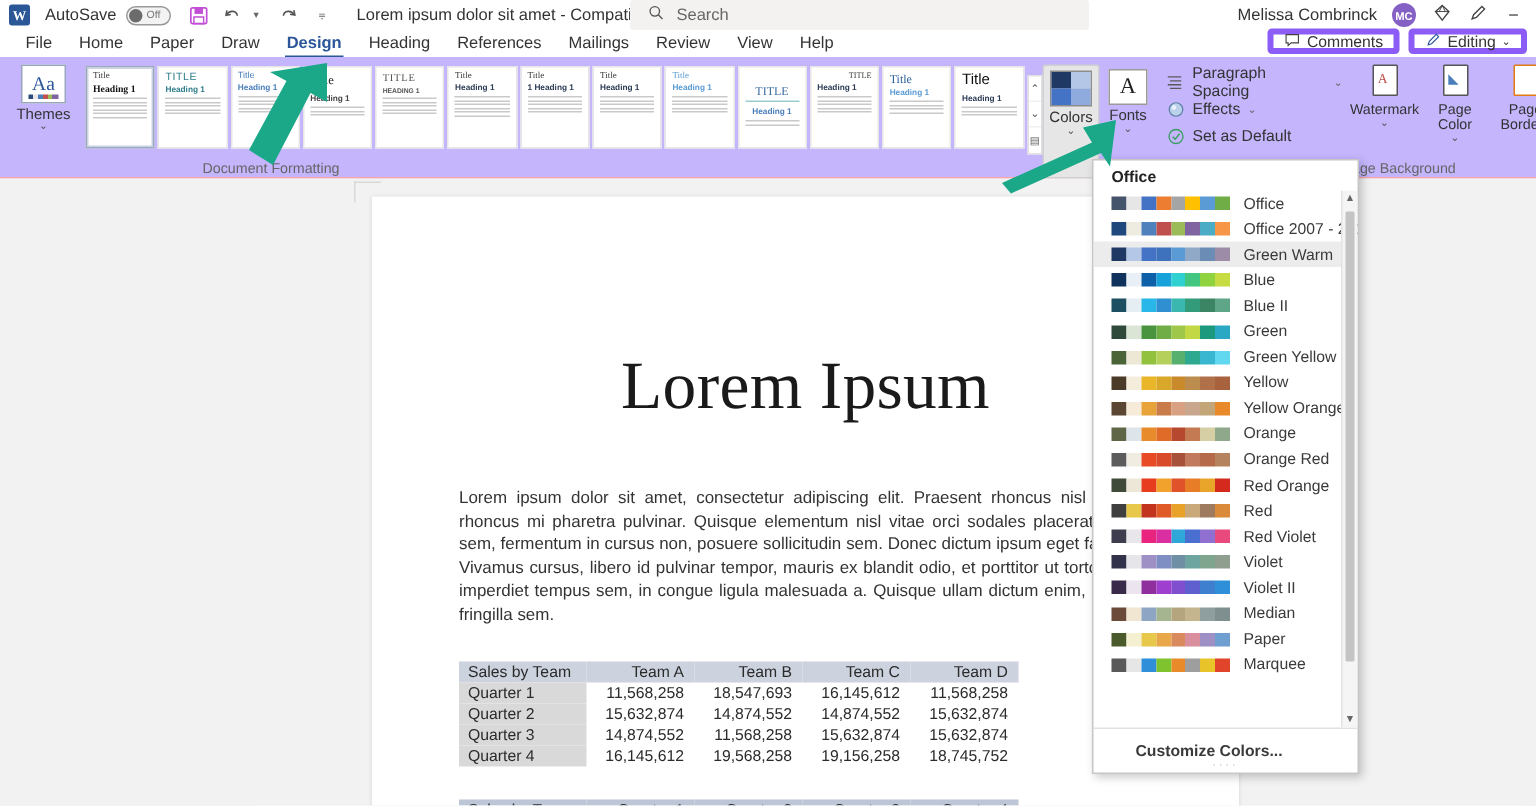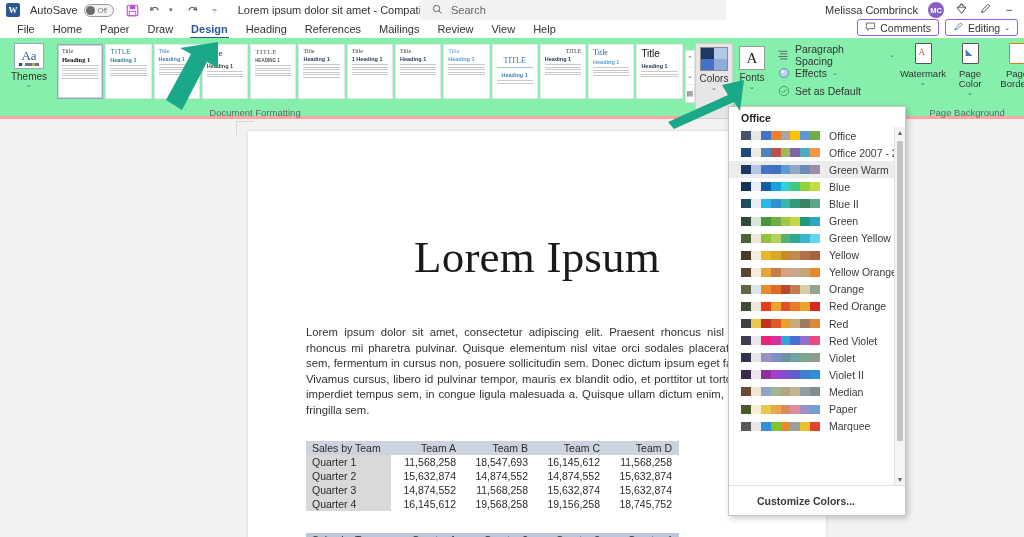--- a/index.html
+++ b/index.html
@@ -78,34 +78,34 @@
   .tab.active{ color:#2b579a; font-weight:600; position:relative; }
   .tab.active::after{
     content:""; position:absolute; left:8px; right:8px; bottom:-1px;
     height:2px; background:#2b579a;
   }
   .tabs-right{
     position:absolute; right:6px; top:-1px;
     display:flex; gap:6px; align-items:center;
   }
   .pillbtn{
-    height:17px; border:1px solid #8b5cf6; border-radius:3px;
+    height:17px; border:4px solid #8b5cf6; border-radius:3px;
     background:#fff; font-size:10.5px; color:#333;
     display:flex;align-items:center; gap:4px; padding:0 7px;
   }
 
   
   .ribbon{
-    height:81px; background:#86efac;
-    border-bottom:3px solid #fca5a5;
+    height:81px; background:#c4b5fd;
+    border-bottom:1px solid #fca5a5;
     position:relative; display:flex;
   }
   .grp{ position:relative; height:81px; }
   .grp-label{
-    position:absolute; bottom:1px; width:100%; text-align:center;
+    position:absolute; bottom:1px; width:100%; 
     font-size:9.5px; color:#666;
   }
   .grp-sep{ width:1px; background:#e1e1e1; height:60px; margin-top:5px; }
 
   
   .themes-btn{
     width:46px; margin:5px 3px 0 6px;
     display:flex;flex-direction:column;align-items:center;
   }
   .themes-icon{
@@ -802,20 +802,33 @@
           <i style="background: rgb(224, 106, 40);"></i>
           <i style="background: rgb(181, 72, 47);"></i>
           <i style="background: rgb(196, 122, 82);"></i>
           <i style="background: rgb(214, 207, 165);"></i>
           <i style="background: rgb(143, 168, 140);"></i>
         </div>
         <span class="dd-name">Orange</span>
       </div>
       <div class="dd-item">
         <div class="sw">
+          <i style="background: rgb(92, 92, 92);"></i>
+          <i style="background: rgb(241, 236, 226);"></i>
+          <i style="background: rgb(232, 74, 38);"></i>
+          <i style="background: rgb(216, 74, 42);"></i>
+          <i style="background: rgb(168, 81, 58);"></i>
+          <i style="background: rgb(194, 122, 94);"></i>
+          <i style="background: rgb(181, 106, 74);"></i>
+          <i style="background: rgb(181, 132, 94);"></i>
+        </div>
+        <span class="dd-name">Orange Red</span>
+      </div>
+      <div class="dd-item">
+        <div class="sw">
           <i style="background: rgb(63, 74, 56);"></i>
           <i style="background: rgb(236, 231, 214);"></i>
           <i style="background: rgb(232, 60, 30);"></i>
           <i style="background: rgb(240, 162, 44);"></i>
           <i style="background: rgb(224, 82, 42);"></i>
           <i style="background: rgb(232, 125, 40);"></i>
           <i style="background: rgb(232, 165, 42);"></i>
           <i style="background: rgb(212, 42, 30);"></i>
         </div>
         <span class="dd-name">Red Orange</span>

